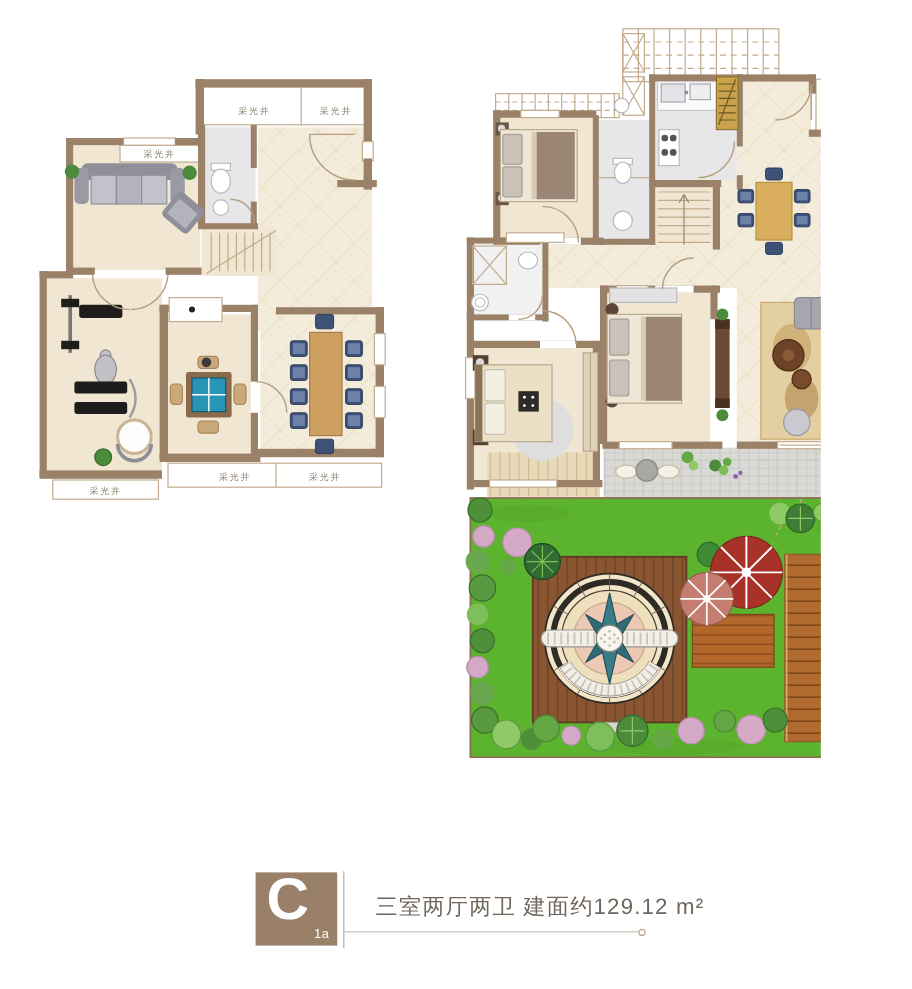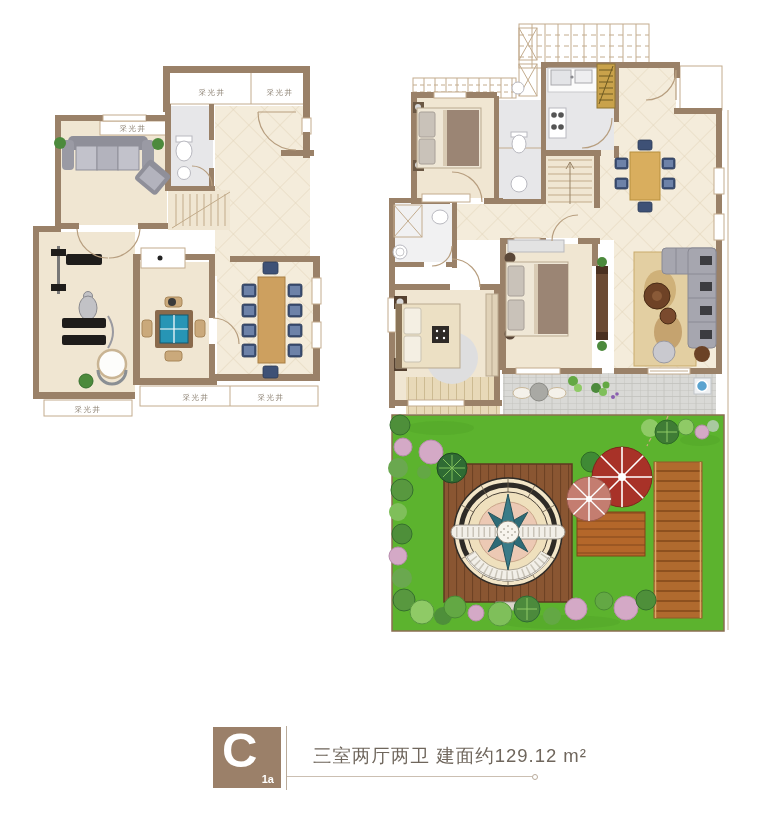--- a/index.html
+++ b/index.html
@@ -1,37 +1,37 @@
 <!DOCTYPE html>
 <html style="--wall: #9a8168; --wallLight: #c3ac8e; --arcColor: #b79e7f; --floorWood: #f0e6d2; --floorTile: #f4ecdb; --tileLine: #e2d4ba; --bathFloor: #e7e7e9; --labelText: #8a7f70; --black: #1f1d1b; --chairNavy: #3e5176; --chairLight: #6d82a8; --mahjongTeal: #2795b5; --woodTable: #cda05f; --grass: #5cb32e; --grassLine: #4ea026; --deckDark: #8a5632; --deckLine: #6e4224; --boardwalk: #b06a2e; --boardLine: #7e4517; --smallDeck: #b4672a; --smallDeckLine: #8a4c1e; --plankLight: #e8d9b8; --plankLightLine: #cdbb92; --paver: #d9d9d6; --paverLine: #c2c2bd; --umbrellaRed: #a83228; --umbrellaPink: #c47d70; --goldStair: #c9a24b; --tvBrown: #6b4a33; --rugTan: #e3cfa2; --legendBrown: #9b8069; --legendText: #6f665c; --legendLine: #cbbfb2;"><head>
 <meta charset="utf-8">
 <style>
   html,body{margin:0;padding:0;background:#fff;}
-  #stage{position:relative;width:760px;height:824px;background:#fff;overflow:hidden;
+  #stage{position:relative;width:684px;height:824px;background:#fff;overflow:hidden;
          font-family:"Liberation Sans",sans-serif;}
   svg{position:absolute;left:0;top:0;}
   
   .wall{fill:var(--wall);}
   .fw{fill:var(--floorWood);}
   .fbath{fill:var(--bathFloor);}
   .wht{fill:#ffffff;}
   .thin{fill:#ffffff;stroke:var(--wallLight);stroke-width:1;}
   .thinNF{fill:none;stroke:var(--wallLight);stroke-width:1;}
   .arc{fill:none;stroke:var(--arcColor);stroke-width:1.2;}
   .blk{fill:var(--black);}
   .navy{fill:var(--chairNavy);stroke:#2b3a57;stroke-width:0.8;}
   .navyIn{fill:var(--chairLight);}
   .steps{fill:none;stroke:#c2ab8a;stroke-width:1;}
   .lbl{font:7.5px "Liberation Sans",sans-serif;fill:var(--labelText);letter-spacing:1.5px;text-anchor:middle;}
   .gsh{fill:var(--grassLine);opacity:.35;}
   
   .legend{position:absolute;left:213px;top:727px;width:340px;height:66px;}
   .legend-badge{position:absolute;left:0;top:0;width:68px;height:61px;background:var(--legendBrown);}
   .badge-letter{position:absolute;left:9px;top:-5px;color:#fff;font-size:49px;font-weight:bold;}
-  .badge-sub{position:absolute;right:7px;bottom:3px;color:#fff;font-size:11px;font-weight:bold;}
+  .badge-sub{position:absolute;right:7px;bottom:3px;color:#fff;font-size:11px;font-weight:normal;}
   .legend-divider{position:absolute;left:73px;top:-1px;width:1px;height:64px;background:#b9ab9b;}
   .legend-text{position:absolute;left:100px;top:16px;font-size:18.5px;color:var(--legendText);
                letter-spacing:1px;white-space:nowrap;}
   .legend-line{position:absolute;left:74px;top:49px;width:245px;height:1px;background:var(--legendLine);}
   .legend-dot{position:absolute;right:-6px;top:-2.5px;width:4px;height:4px;border:1px solid #b9ab9b;
               border-radius:50%;background:#fff;}
 </style>
 </head>
 <body>
 

